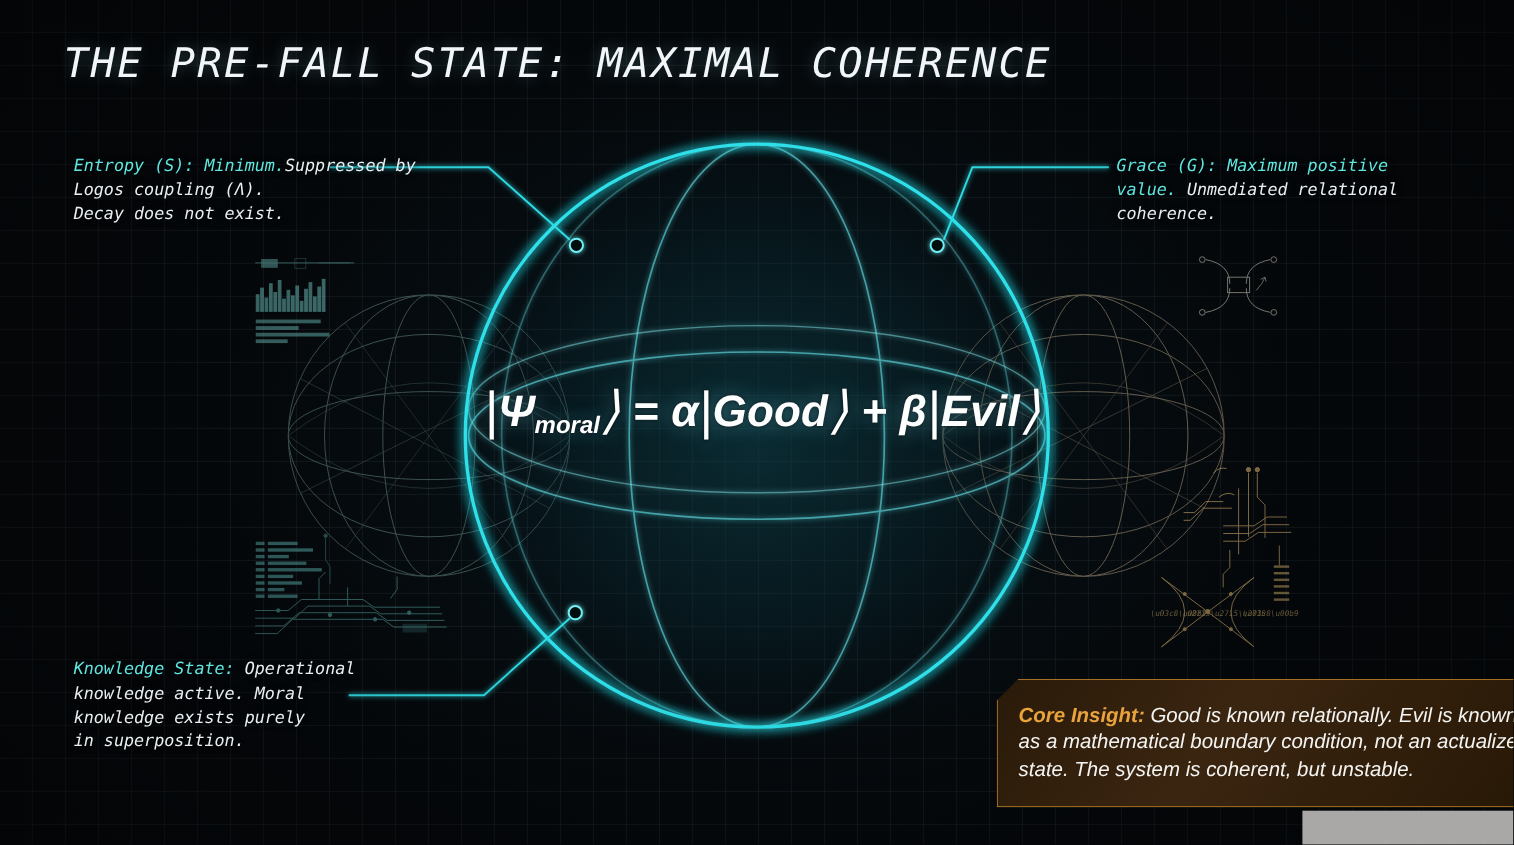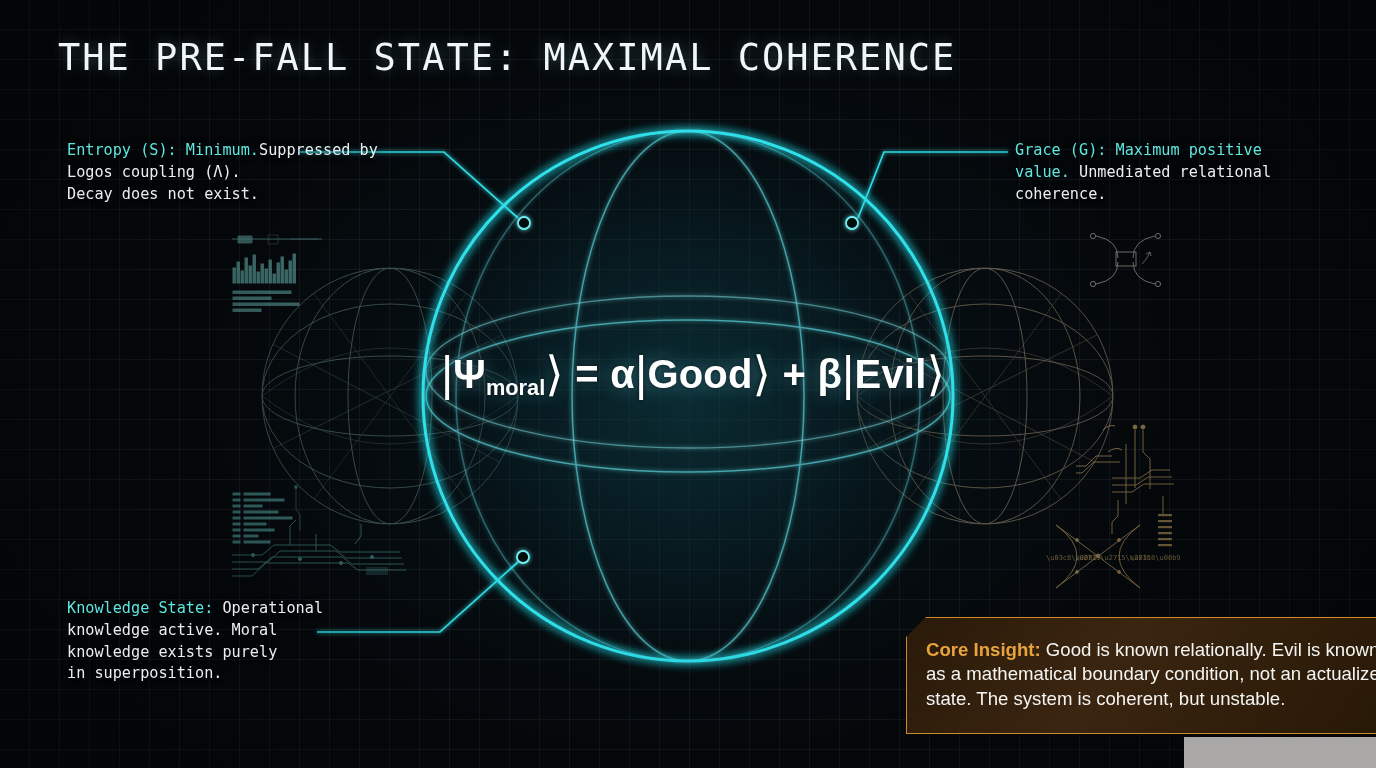--- a/index.html
+++ b/index.html
@@ -9,20 +9,21 @@
     overflow: hidden;
     font-family: "DejaVu Sans Mono", monospace;
   }
   #stage {
     position: relative;
     width: 1376px; height: 768px;
     background:
       radial-gradient(ellipse 720px 560px at 688px 400px, rgba(10,40,48,0.55) 0%, rgba(6,20,26,0.25) 45%, rgba(4,8,11,0) 72%),
       #05080b;
     overflow: hidden;
+    font-style: italic;
   }
   
   #grid {
     position: absolute; inset: 0;
     background-image:
       linear-gradient(to right, rgba(150,170,175,0.085) 1px, transparent 1px),
       linear-gradient(to bottom, rgba(150,170,175,0.085) 1px, transparent 1px);
     background-size: 30px 30px;
     background-position: -1px -1px;
     pointer-events: none;

